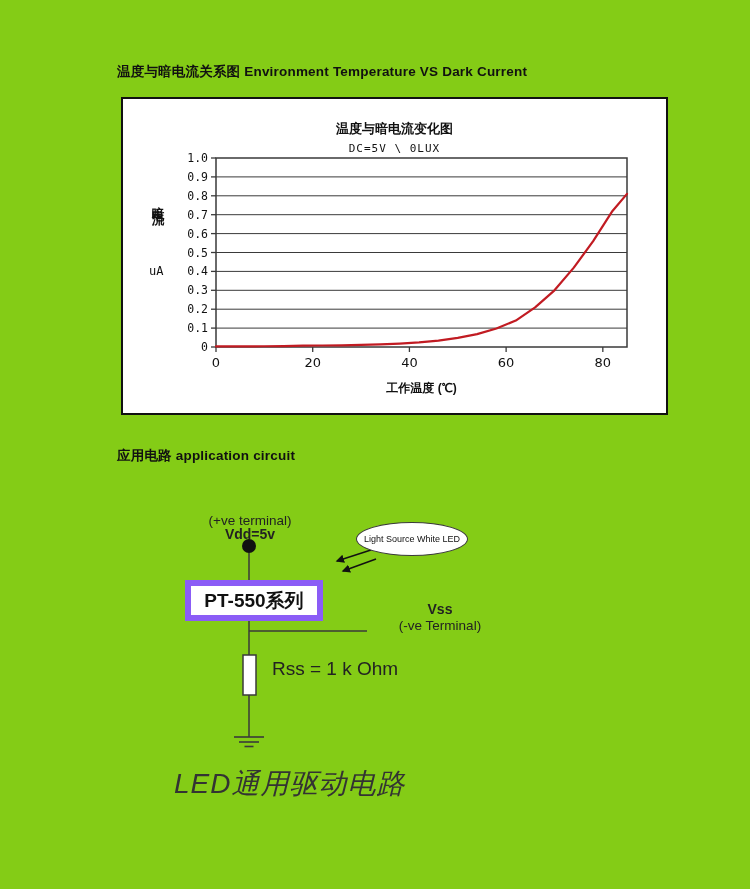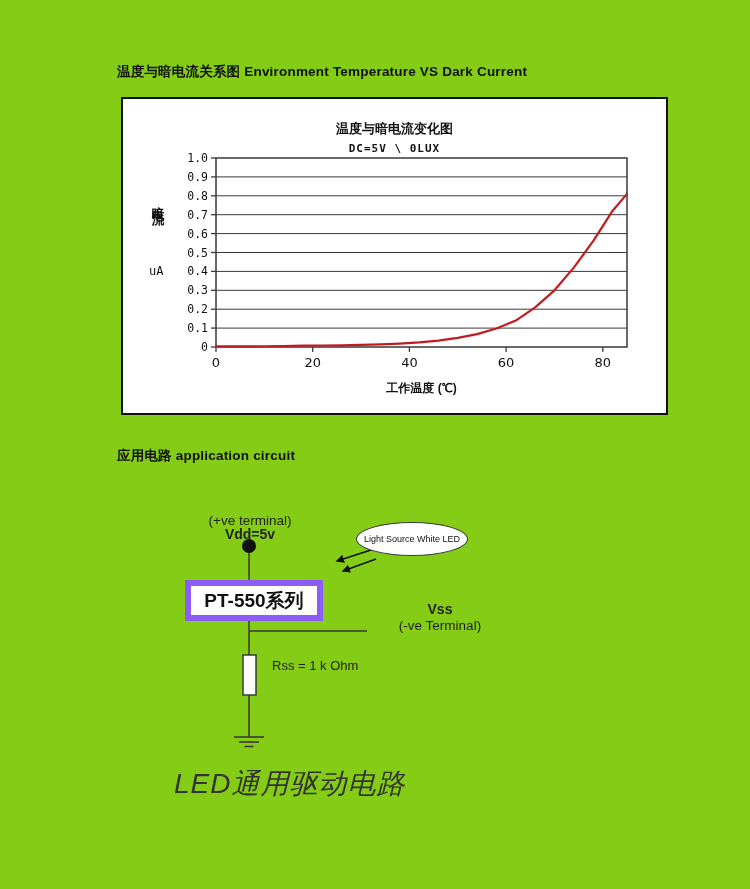--- a/index.html
+++ b/index.html
@@ -4,35 +4,35 @@
 <style>
   html,body{margin:0;padding:0;background:#ffffff;}
   body{width:750px;height:889px;font-family:"Liberation Sans",sans-serif;color:#1a1a1a;}
   .page{position:relative;width:750px;height:889px;background:#84cc16;overflow:hidden;}
   .abs{position:absolute;}
   .heading{font-size:13.5px;font-weight:bold;color:#111;letter-spacing:.2px;}
   
   .chart-box{left:121px;top:97px;width:547px;height:318px;border:2px solid #111;box-sizing:border-box;background:#fff;}
   .chart-inner{position:relative;width:543px;height:314px;}
   .chart-title{position:absolute;top:21px;left:0;width:100%;text-align:center;font-size:13px;font-weight:bold;color:#111;}
-  .chart-subtitle{position:absolute;top:43px;left:0;width:100%;text-align:center;font-family:"DejaVu Sans Mono",monospace;font-size:11px;font-weight:700;color:#111;letter-spacing:1px;}
+  .chart-subtitle{position:absolute;top:43px;left:0;width:100%;text-align:center;font-family:"DejaVu Sans Mono",monospace;font-size:11px;font-weight:400;color:#111;letter-spacing:1px;}
   .chart-svg{position:absolute;left:0;top:0;}
   .y-axis-title{position:absolute;left:26px;top:97px;writing-mode:vertical-rl;text-orientation:upright;font-size:12.5px;font-weight:bold;color:#111;letter-spacing:3px;}
   .y-axis-unit{position:absolute;left:26px;top:165px;font-family:"DejaVu Sans Mono",monospace;font-size:12px;font-weight:400;color:#111;}
   .x-axis-title{position:absolute;left:93px;top:281px;width:411px;text-align:center;font-size:12px;font-weight:600;color:#111;}
   
   .circuit-svg{left:150px;top:490px;}
   .label-c{text-align:center;color:#222;}
   .vdd{left:180px;top:496px;width:140px;font-size:14px;font-weight:600;margin-top:30px;}
   .vdd-sub{left:180px;top:513px;width:140px;font-size:13.5px;}
   .pt-box{left:185px;top:580px;width:126px;height:29px;border:6px solid #8b5cf6;background:#fff;display:flex;align-items:center;justify-content:center;font-size:19px;font-weight:bold;color:#111;box-sizing:content-box;}
   .led-ellipse{left:356px;top:522px;width:112px;height:34px;border:1.5px solid #3a3a3a;border-radius:50%;background:#fff;display:flex;align-items:center;justify-content:center;font-size:9px;color:#111;white-space:nowrap;box-sizing:border-box;}
   .vss{left:380px;top:601px;width:120px;font-size:14px;font-weight:600;}
   .vss-sub{left:380px;top:618px;width:120px;font-size:13.5px;}
-  .rss1{left:272px;top:658px;font-size:13px;color:#222;}
+  .rss1{left:272px;top:658px;font-size:19px;color:#222;}
   .rss2{left:272px;top:676px;font-size:13.5px;color:#222;}
   .caption{left:174px;top:765px;font-size:28px;color:#333;letter-spacing:1px;font-style:italic;}
 </style>
 </head>
 <body>
 
 <div class="page">
 
   <div class="abs heading" style="left:117px;top:63px;">温度与暗电流关系图 Environment Temperature VS Dark Current</div>
 

